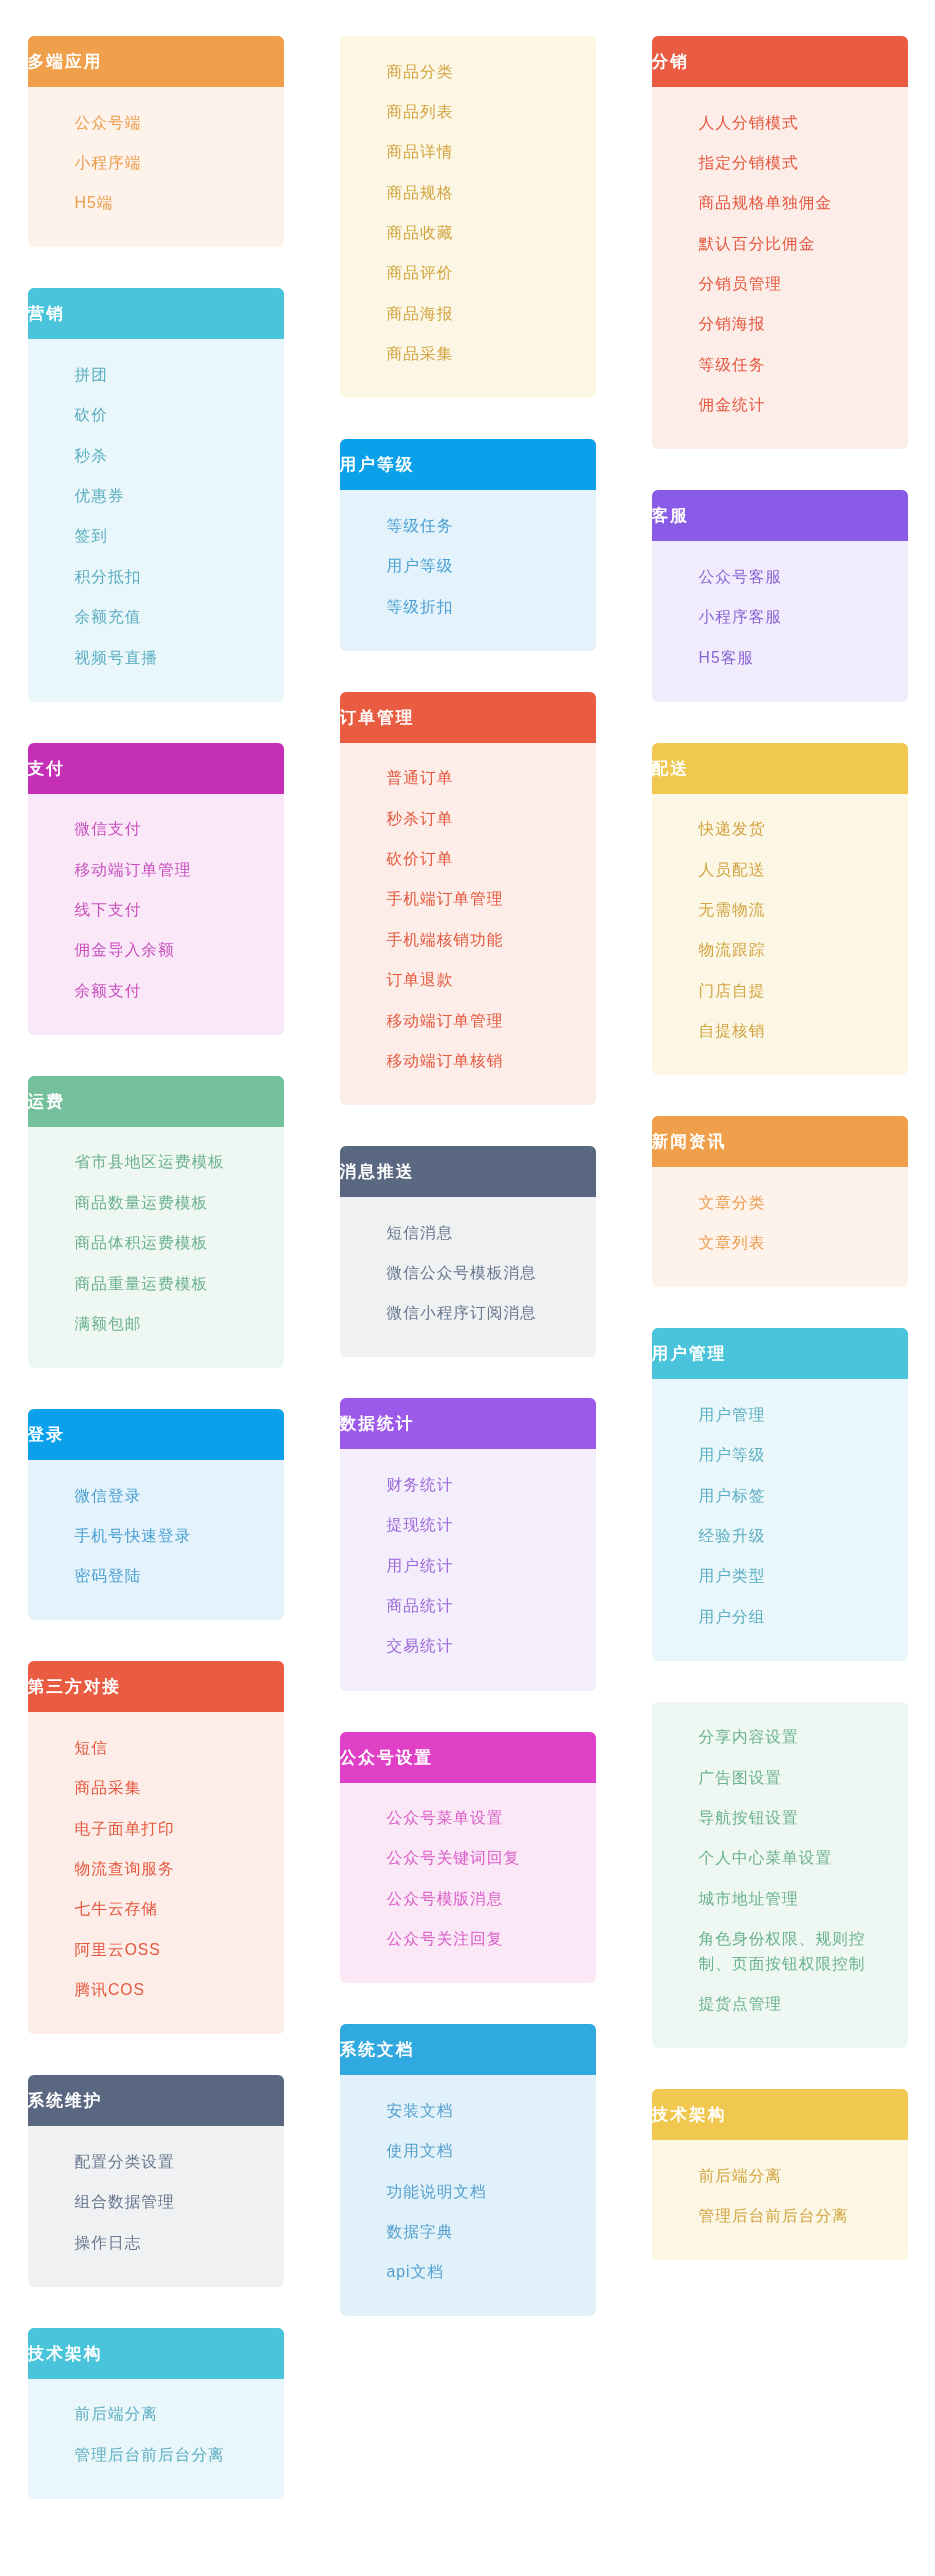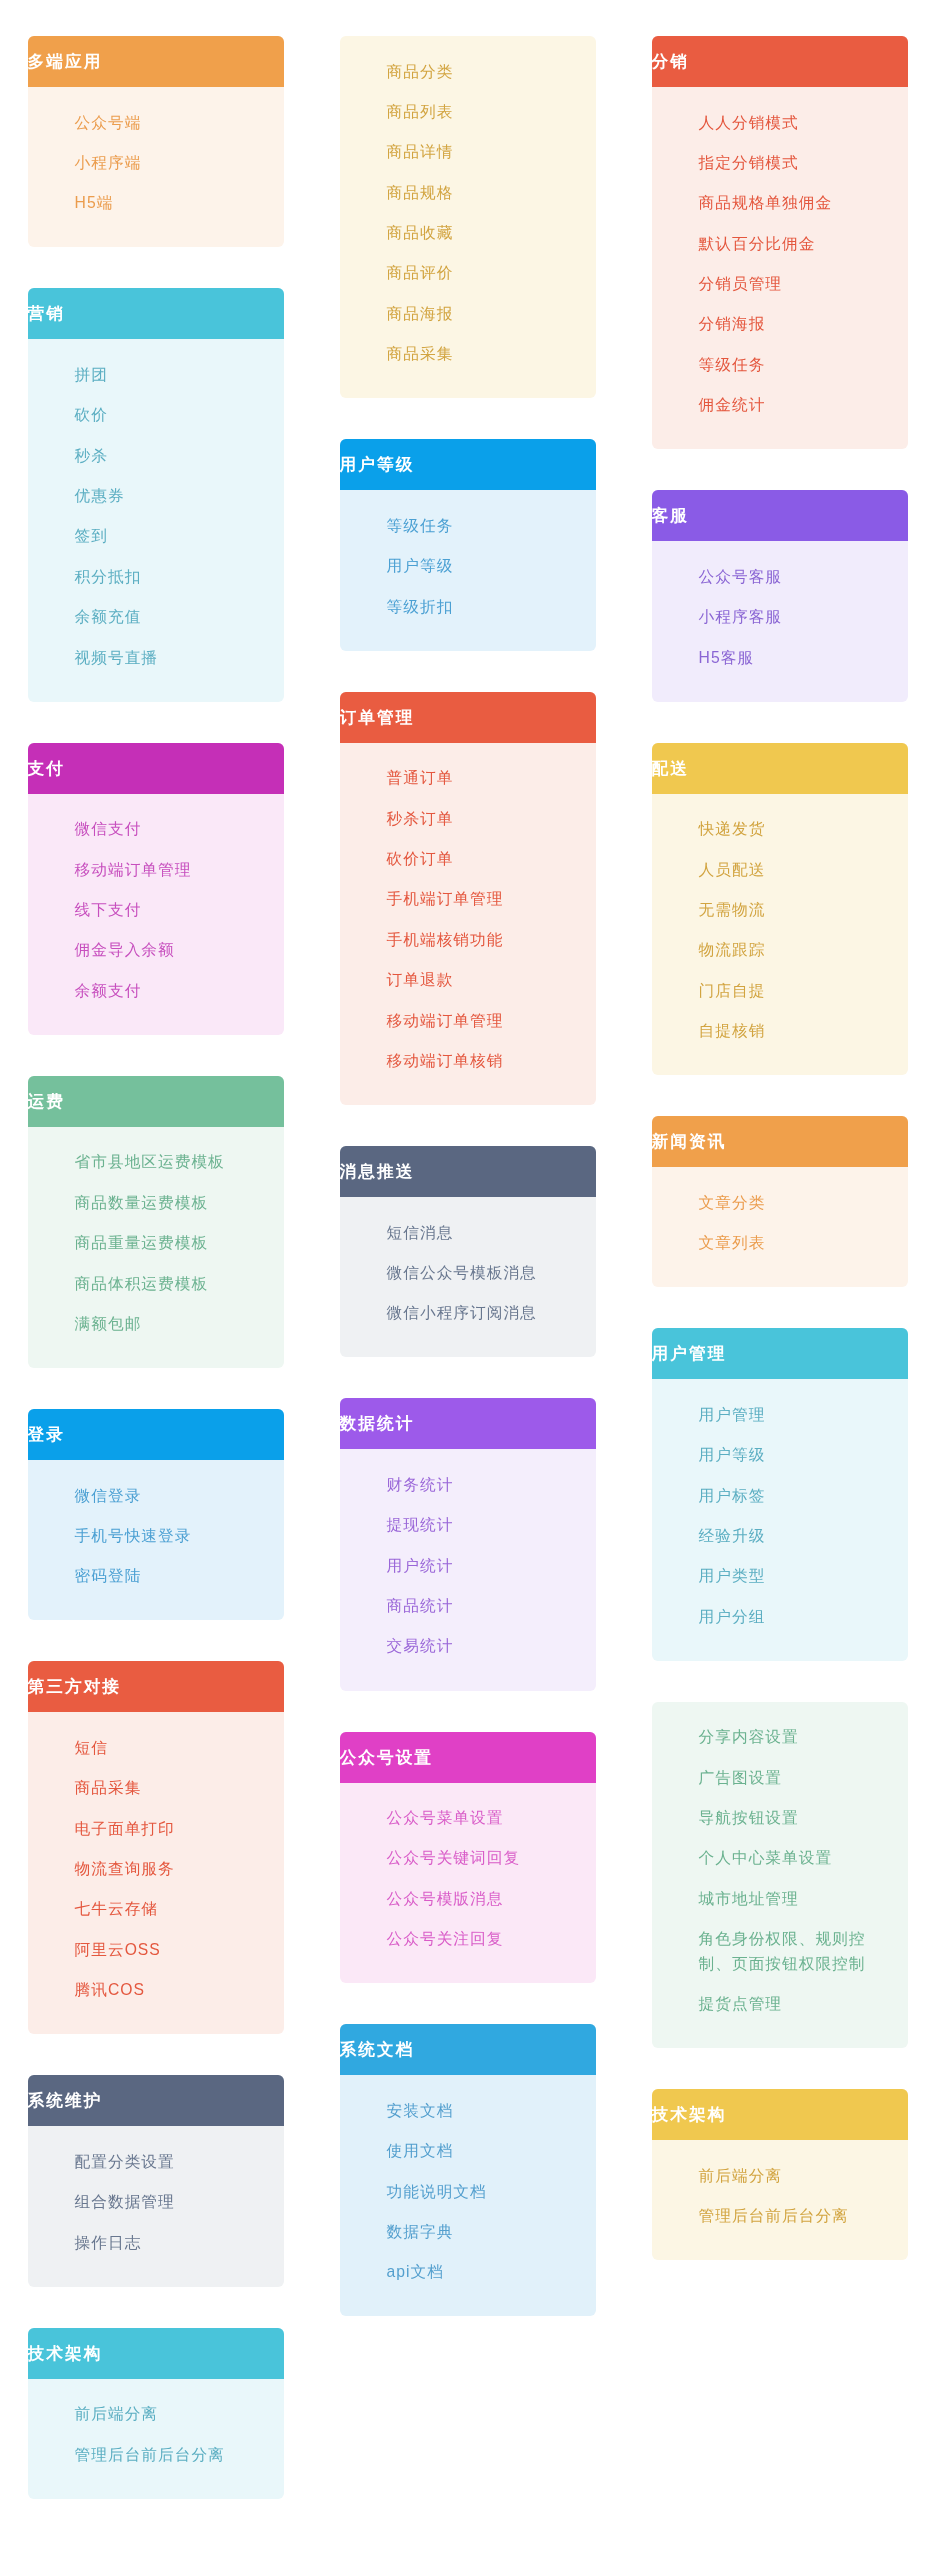--- a/index.html
+++ b/index.html
@@ -85,22 +85,22 @@
           <li class="card-item">线下支付</li>
           <li class="card-item">佣金导入余额</li>
           <li class="card-item">余额支付</li>
         </ul>
       </section>
       <section class="card" style="--hd: #75C09C; --bg: #EEF7F2; --fg: #6BB290;">
         <header class="card-header">运费</header>
         <ul class="card-body">
           <li class="card-item">省市县地区运费模板</li>
           <li class="card-item">商品数量运费模板</li>
+          <li class="card-item">商品体积运费模板</li>
           <li class="card-item">商品重量运费模板</li>
-          <li class="card-item">商品体积运费模板</li>
           <li class="card-item">满额包邮</li>
         </ul>
       </section>
       <section class="card" style="--hd: #0AA0EA; --bg: #E3F2FB; --fg: #4BA0D3;">
         <header class="card-header">登录</header>
         <ul class="card-body">
           <li class="card-item">微信登录</li>
           <li class="card-item">手机号快速登录</li>
           <li class="card-item">密码登陆</li>
         </ul>

